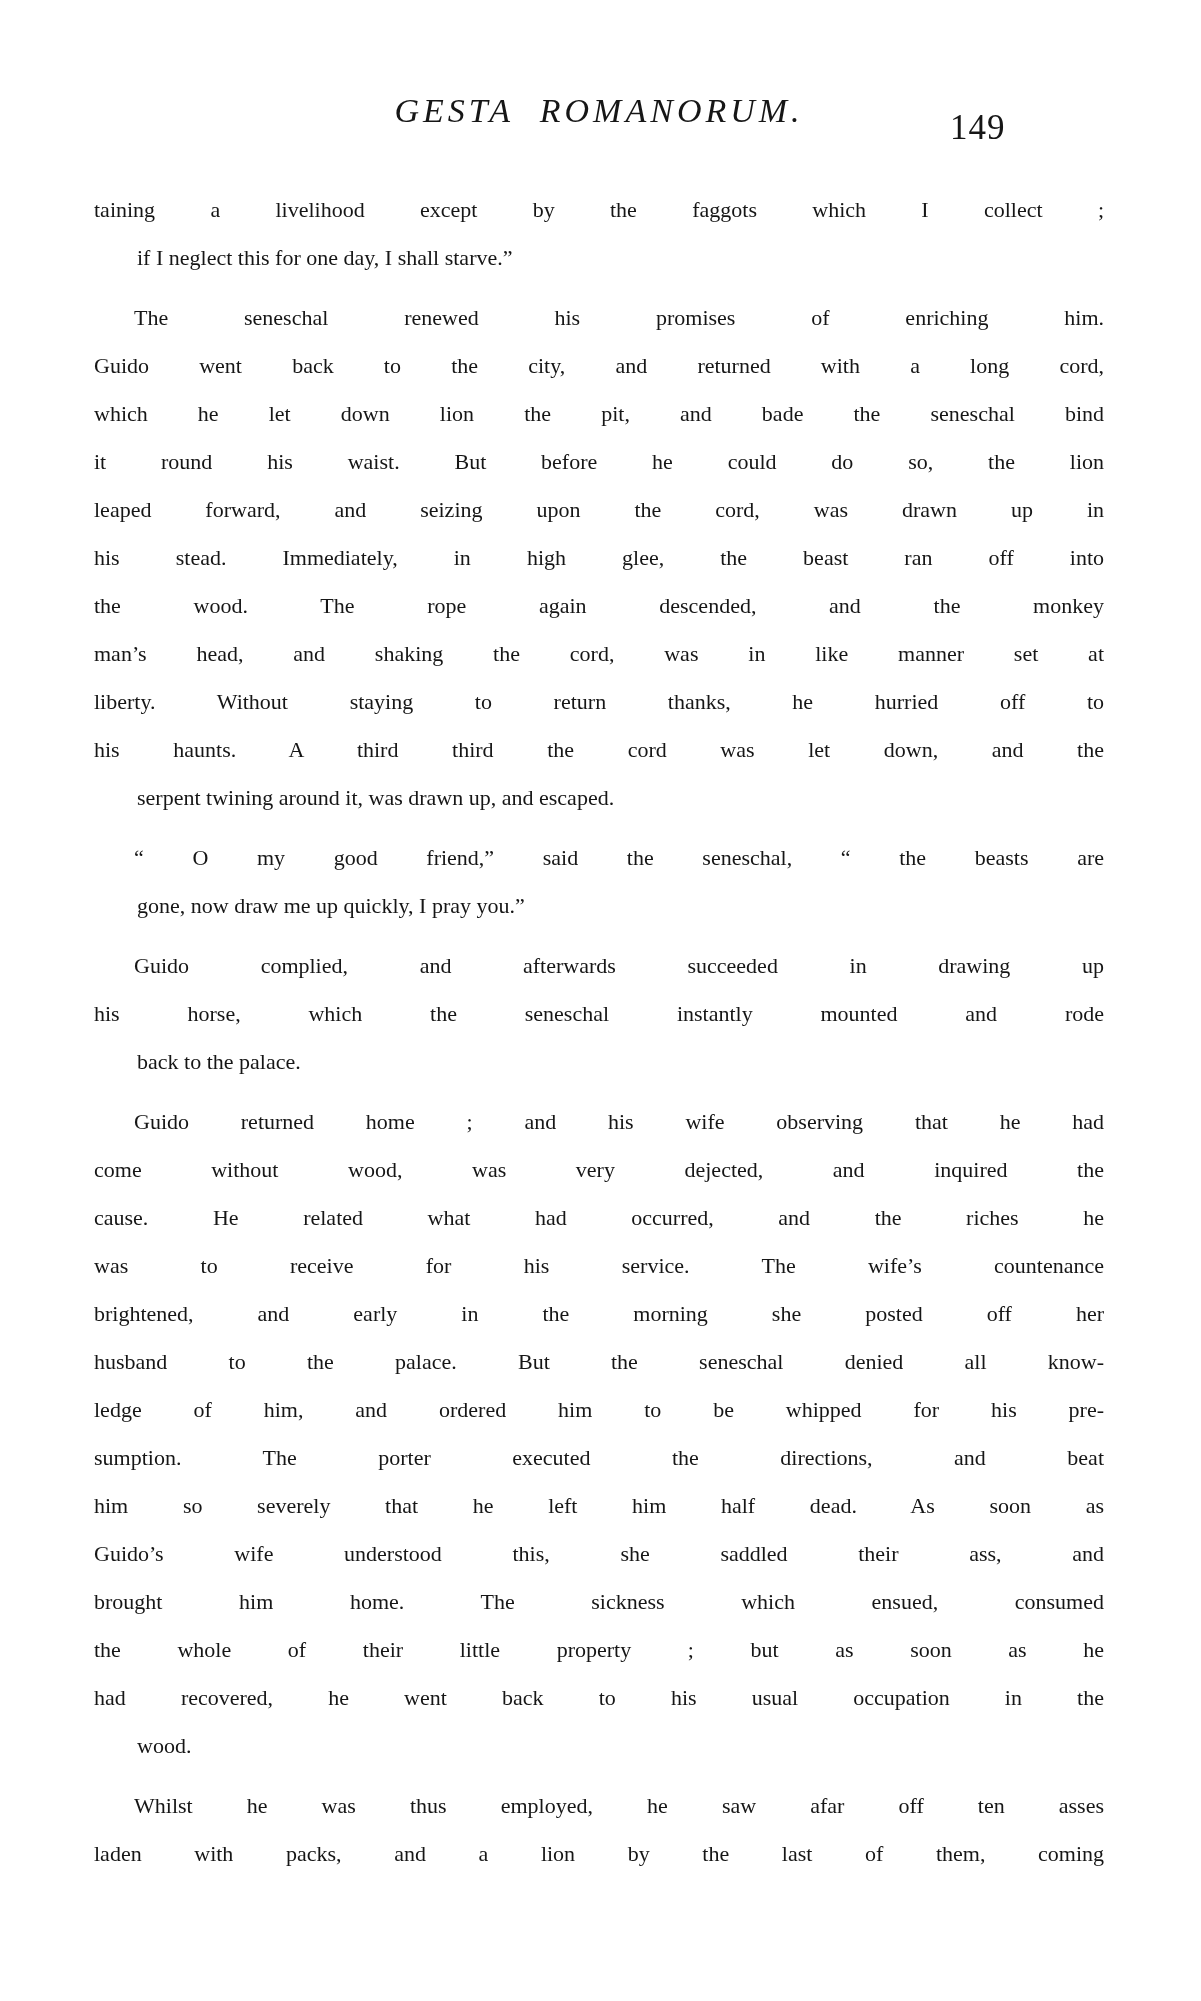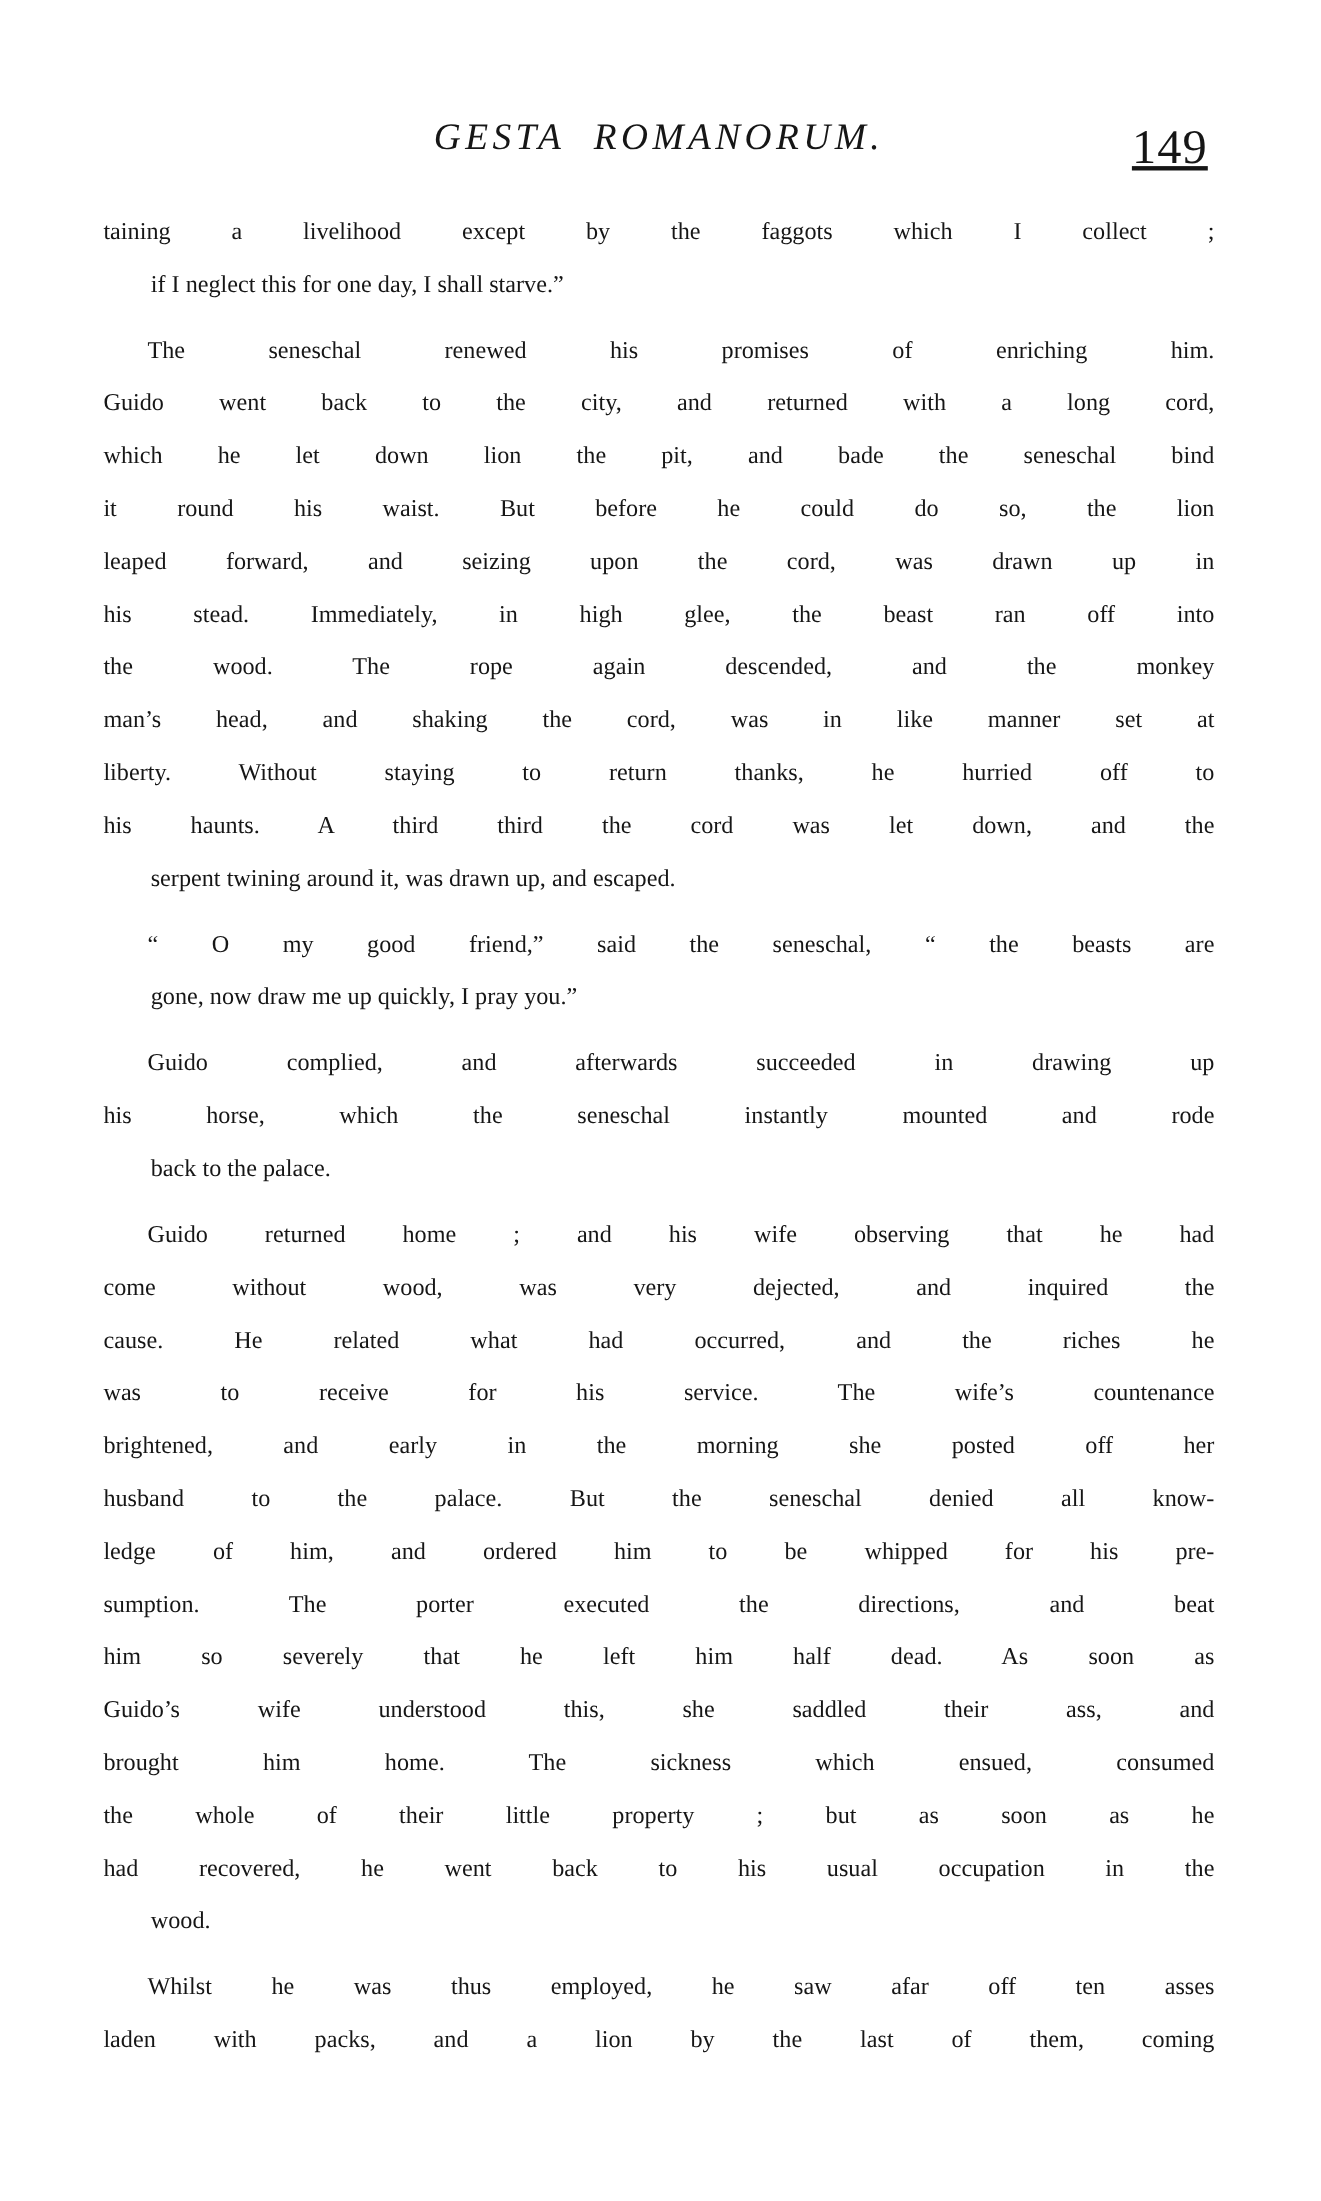--- a/index.html
+++ b/index.html
@@ -12,38 +12,37 @@
     width: 1201px;
     height: 2001px;
     background: var(--paper, #ffffff);
     color: var(--ink, #161616);
     font-family: "Liberation Serif", "DejaVu Serif", serif;
     overflow: hidden;
   }
   .running-header {
     position: absolute;
     left: 94px;
-    top: 106px;
+    top: 92px;
     width: 1010px;
     text-align: center;
     font-style: italic;
     font-size: 34px;
     letter-spacing: 4px;
     word-spacing: 14px;
     white-space: nowrap;
   }
   .folio {
     position: absolute;
     top: 108px;
     left: 950px;
     width: 148px;
-    text-align: right;
-    font-size: 44px;
+    text-align: left;
+    font-size: 35px;
     letter-spacing: 1px;
-    text-decoration: underline;
   }
   .page-body {
     position: absolute;
     left: 94px;
     top: 186px;
     width: 1010px;
     font-size: 22px;
     line-height: 48px;
   }
   .paragraph {

